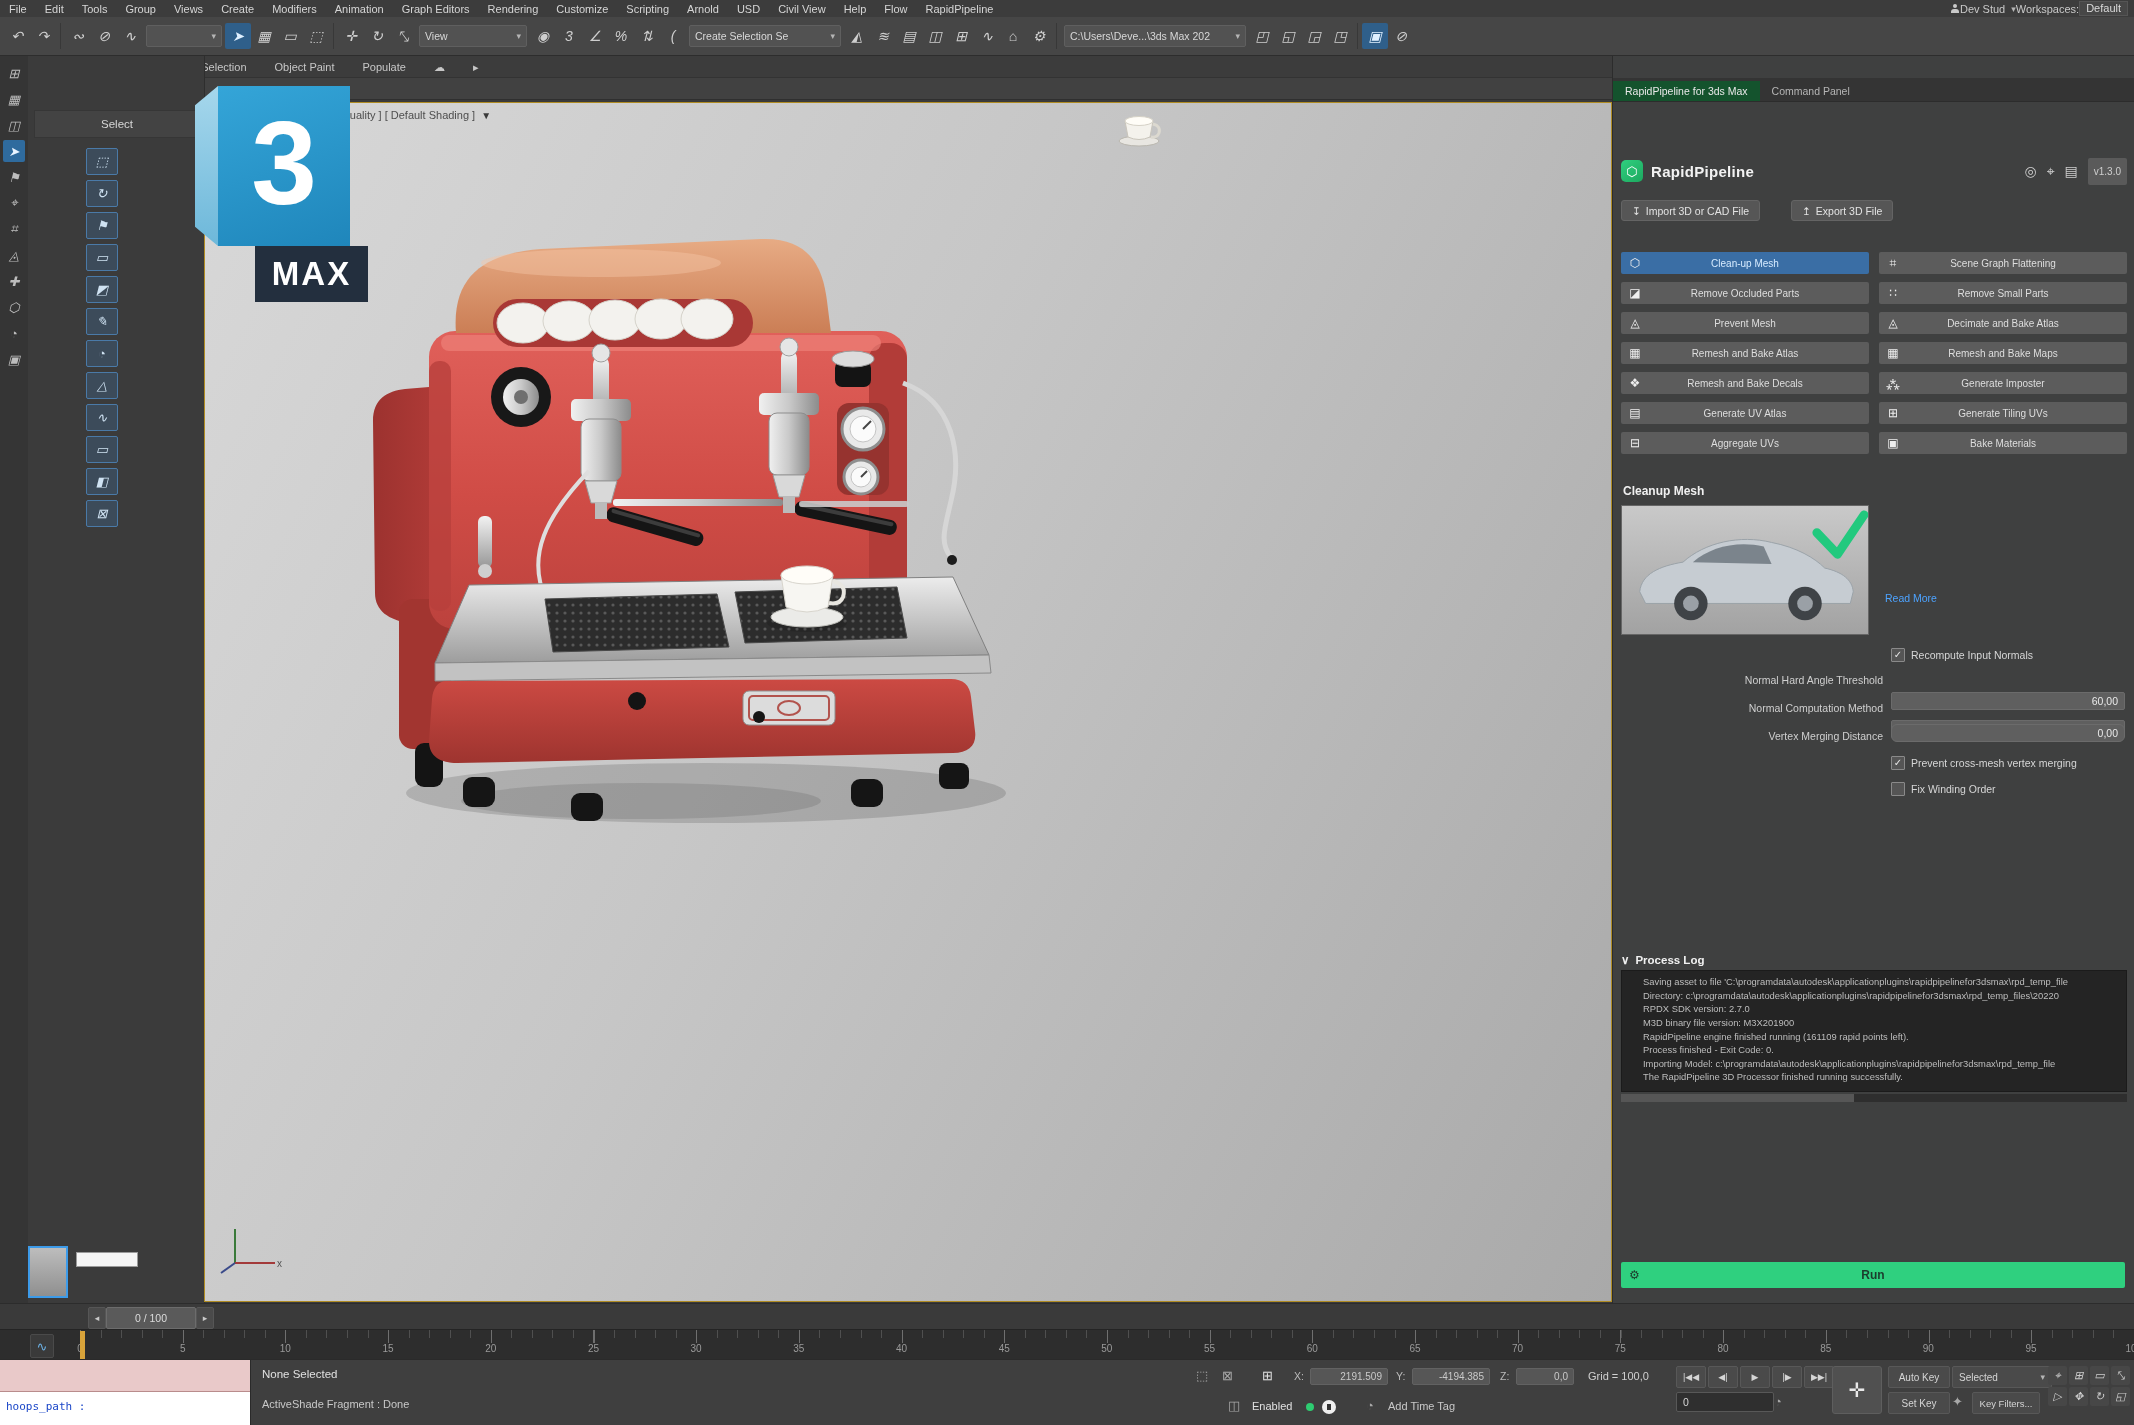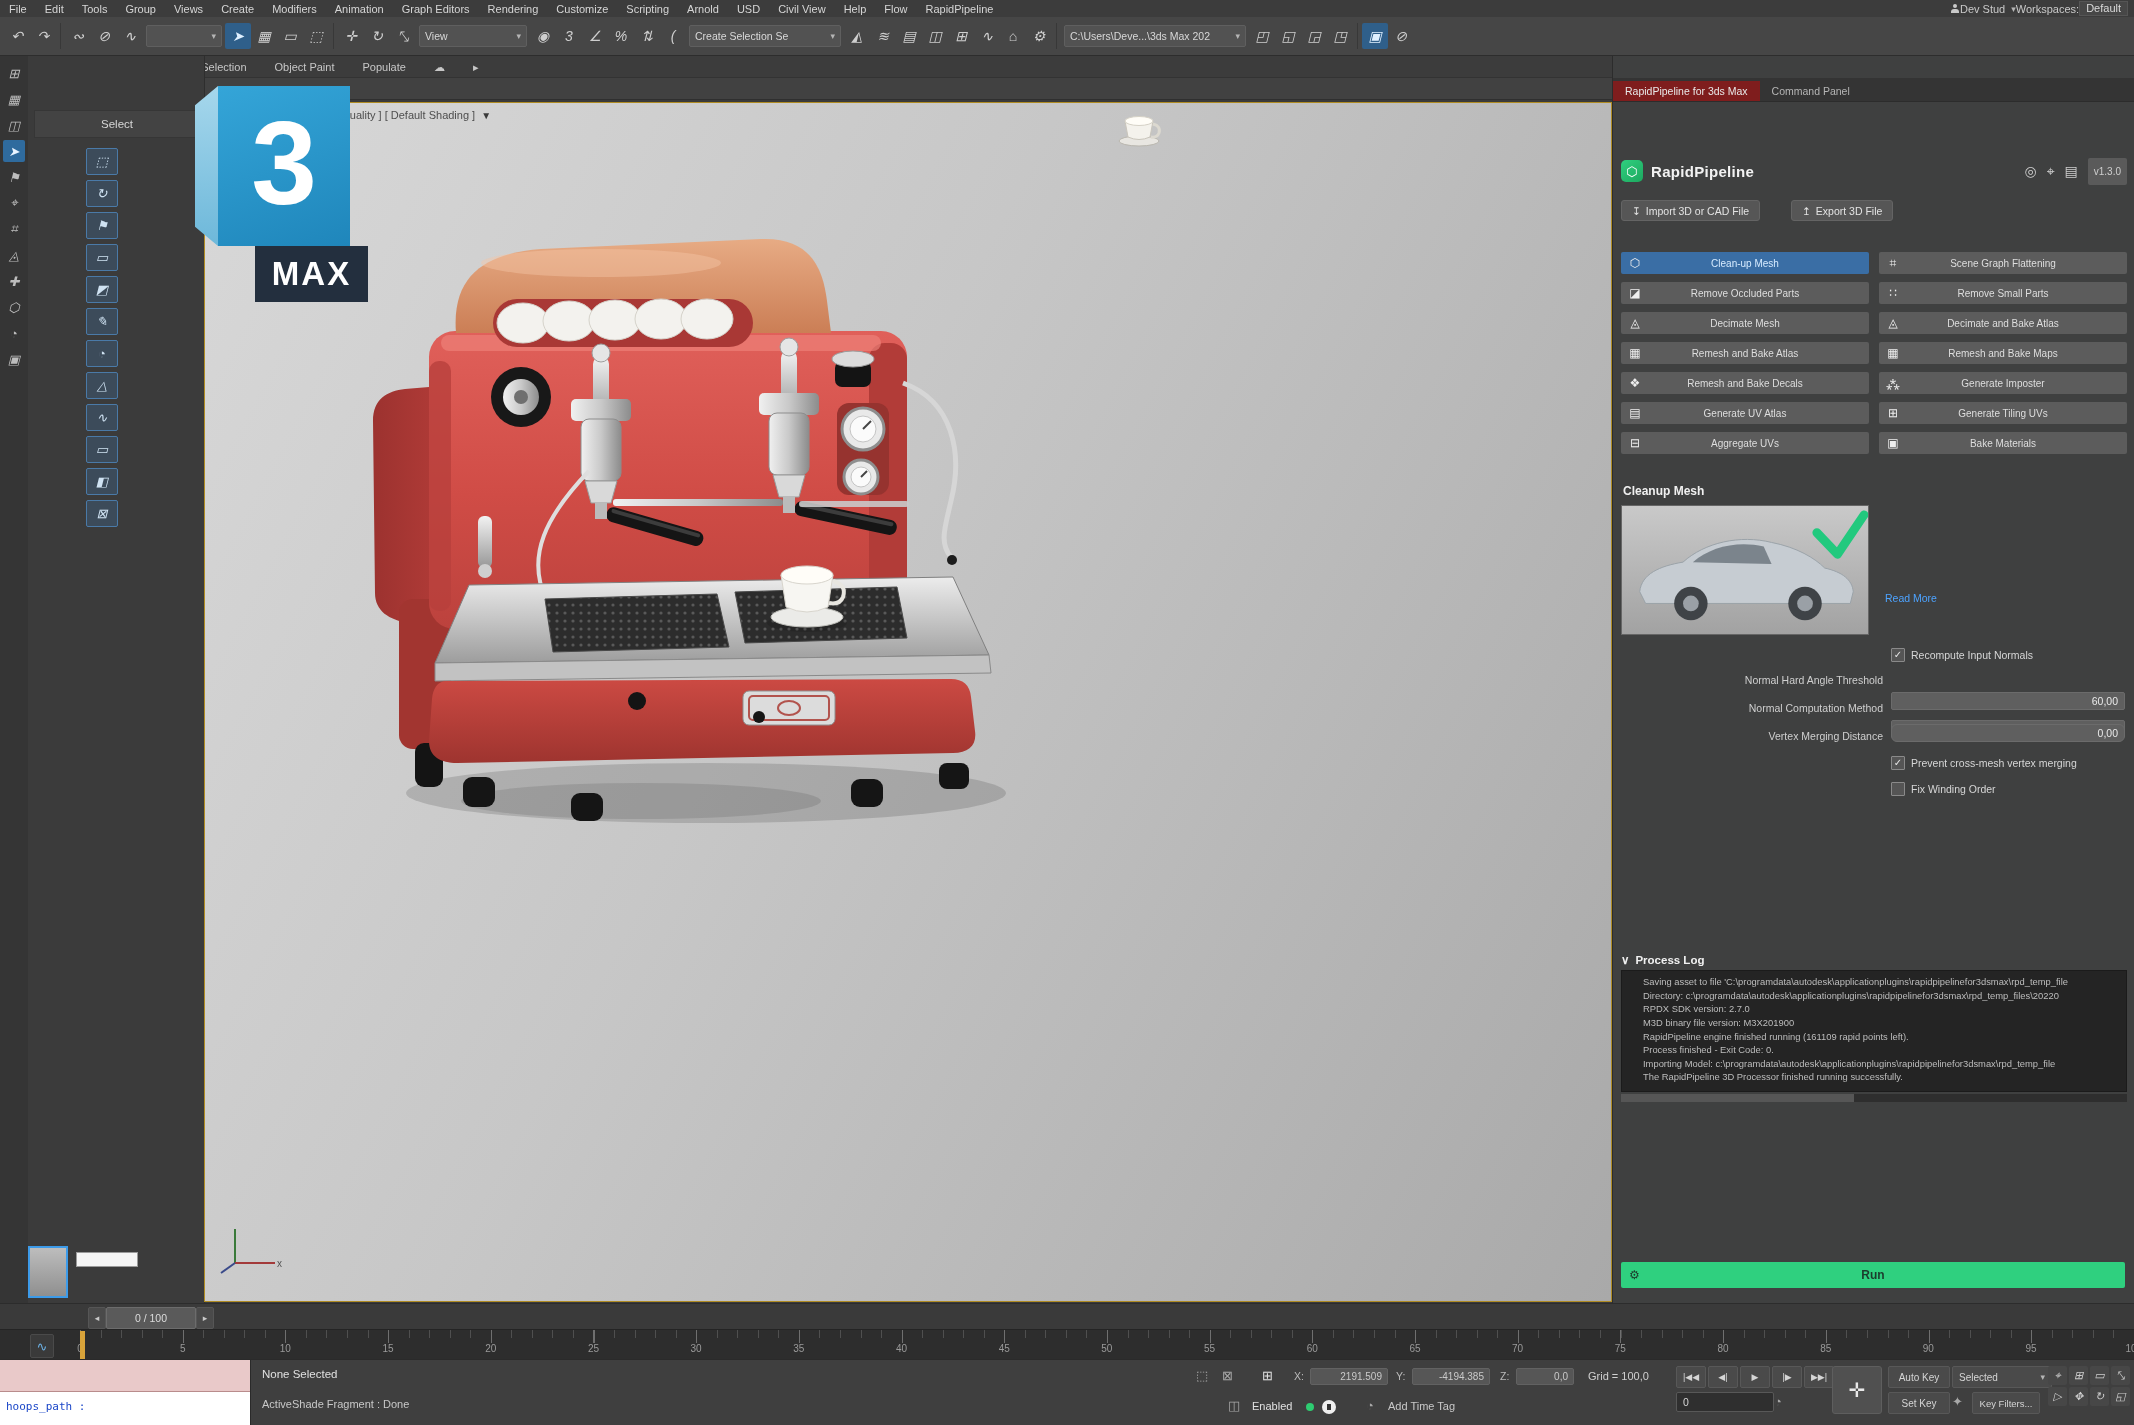--- a/index.html
+++ b/index.html
@@ -52,21 +52,21 @@
   
   #viewport{left:204px;top:102px;width:1408px;height:1200px;background:linear-gradient(118deg,#d8d8d8 0%,#c7c7c7 42%,#a9a9a9 100%);border:1px solid #b08c23;box-sizing:border-box;overflow:hidden;}
   #vplabel{position:absolute;left:10px;top:6px;color:#4e4e4e;font-size:11px;display:flex;gap:6px;align-items:center;}
   #vplabel .funnel{color:#3a3a3a;font-size:10px;}
   #axis{position:absolute;left:12px;bottom:26px;width:70px;height:52px;}
 
   
   #panel{left:1612px;top:56px;width:522px;height:1247px;background:#3f4040;border-left:1px solid #2c2c2c;box-sizing:border-box;}
   #ptabs{position:absolute;left:0;top:22px;width:522px;height:23px;background:#343434;display:flex;align-items:flex-end;border-bottom:1px solid #2c2c2c;}
   .ptab{padding:4px 12px;font-size:10.5px;color:#b5b5b5;}
-  .ptab.active{background:#7f1d1d;color:#e8e8e8;}
+  .ptab.active{background:#14532d;color:#e8e8e8;}
   #phead{position:absolute;left:8px;top:100px;width:506px;height:30px;display:flex;align-items:center;}
   #plogo{width:22px;height:22px;border-radius:5px;background:linear-gradient(140deg,#2fd07f,#1da85f);display:flex;align-items:center;justify-content:center;color:#fff;font-size:13px;margin-right:8px;}
   #pbrand{color:#f2f2f2;font-size:15px;font-weight:bold;letter-spacing:.3px;}
   #phicons{margin-left:auto;display:flex;align-items:center;gap:10px;color:#cfcfcf;font-size:14px;}
   #pver{background:#5a5a5a;color:#cfcfcf;font-size:10px;padding:8px 6px;border-radius:2px;}
   .pbtn{position:absolute;height:21px;background:#565656;border:1px solid #646464;border-radius:3px;color:#e3e3e3;font-size:10.5px;display:flex;align-items:center;gap:5px;padding:0 10px;box-sizing:border-box;}
   #pgrid{position:absolute;left:8px;top:196px;width:506px;display:grid;grid-template-columns:1fr 1fr;gap:8px 10px;}
   .preset{height:22px;background:#5c5c5c;border-radius:2px;position:relative;display:flex;align-items:center;justify-content:center;color:#dedede;font-size:10px;}
   .preset .picon{position:absolute;left:4px;top:0;width:20px;height:22px;display:flex;align-items:center;justify-content:center;font-size:12px;color:#efefef;}
   .preset.active{background:#3a6ea5;color:#d6ebff;}
@@ -579,21 +579,21 @@
           <span>Remove Occluded Parts</span>
         </div>
 
         <div class="preset">
           <span class="picon">∷</span>
           <span>Remove Small Parts</span>
         </div>
 
         <div class="preset">
           <span class="picon">◬</span>
-          <span>Decimate Mesh</span>
+          <span>Prevent Mesh</span>
         </div>
 
         <div class="preset">
           <span class="picon">◬</span>
           <span>Decimate and Bake Atlas</span>
         </div>
 
         <div class="preset">
           <span class="picon">▦</span>
           <span>Remesh and Bake Atlas</span>

